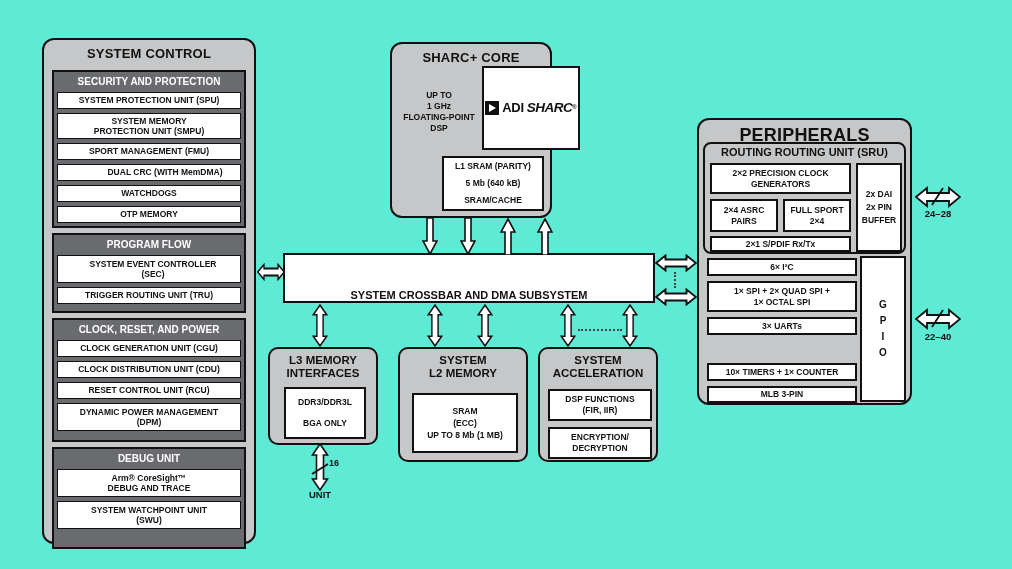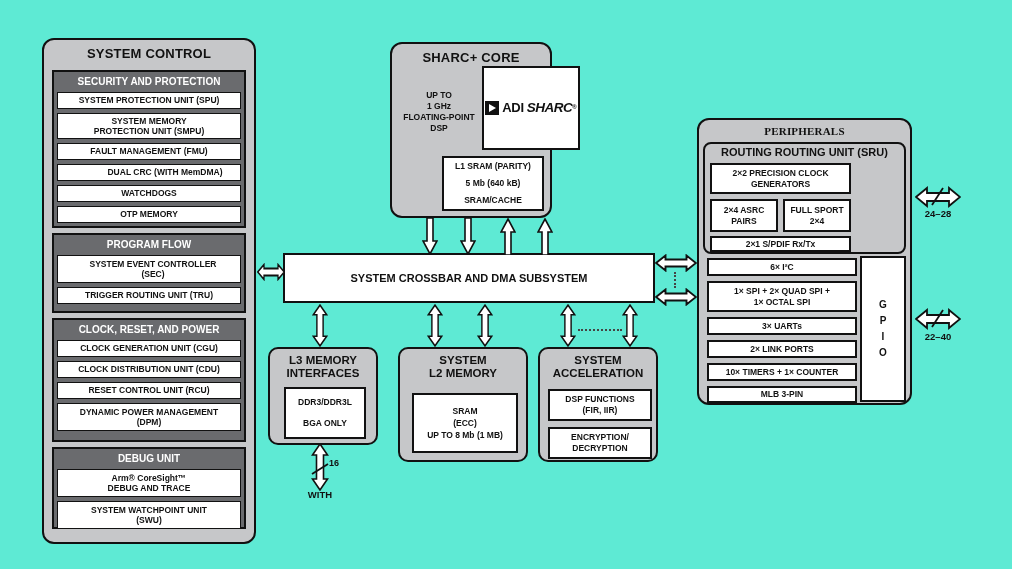--- a/index.html
+++ b/index.html
@@ -8,21 +8,21 @@
   .abs{position:absolute;}
   .gbox{position:absolute;background:#c6c7c9;border:2px solid #111;border-radius:12px;box-sizing:border-box;}
   .btitle{position:absolute;left:0;right:0;text-align:center;font-weight:bold;font-size:13px;letter-spacing:.2px;}
   .sec{position:absolute;background:#6a6b6e;border:2px solid #111;box-sizing:border-box;
        display:flex;flex-direction:column;gap:4px;padding:3px;}
   .sec-h{color:#fff;font-weight:bold;font-size:10px;text-align:center;padding:1px 0;white-space:pre-line;}
   .witem{background:#fff;border:1.5px solid #111;box-sizing:border-box;display:flex;align-items:center;justify-content:center;
          text-align:center;font-weight:bold;font-size:8.5px;line-height:1.2;white-space:pre-line;flex:0 0 auto;}
   .wabs{position:absolute;background:#fff;border:1.5px solid #111;box-sizing:border-box;display:flex;align-items:center;justify-content:center;
         text-align:center;font-weight:bold;font-size:8.5px;line-height:1.25;white-space:pre-line;}
-  .crossbar{position:absolute;background:#fff;border:2px solid #111;box-sizing:border-box;display:flex;align-items:center;justify-content:center;
+  .crossbar{position:absolute;background:#fff;border:2px solid #111;box-sizing:border-box;display:flex;align-items:flex-end;justify-content:center;
             font-weight:bold;font-size:11px;}
   .t2{position:absolute;left:0;right:0;text-align:center;font-weight:bold;font-size:11.5px;line-height:1.15;white-space:pre-line;}
   .note{position:absolute;text-align:center;font-weight:bold;font-size:8.5px;line-height:1.3;white-space:pre-line;}
   .buslab{position:absolute;text-align:center;font-weight:bold;font-size:9.5px;}
   .dot-h{position:absolute;border-top:2px dotted #444;}
   .dot-v{position:absolute;border-left:2px dotted #444;}
   svg{display:block;}
   .adi-mark{width:14px;height:14px;background:#111;display:inline-flex;align-items:center;justify-content:center;margin-right:3px;}
   .adi-tri{width:0;height:0;border-left:7px solid #fff;border-top:4px solid transparent;border-bottom:4px solid transparent;}
   .logo-adi{font-weight:bold;font-size:13px;letter-spacing:-.3px;}
@@ -37,21 +37,21 @@
 <div id="stage">
 
   <div class="gbox" style="left:42px;top:38px;width:214px;height:506px;">
     <div class="btitle" style="top:6px;">SYSTEM CONTROL</div>
 
     <div class="sec" style="left:8px;top:30px;width:194px;height:158px;">
       <div class="sec-h">SECURITY AND PROTECTION</div>
       <div class="witem" style="height:17px;">SYSTEM PROTECTION UNIT (SPU)</div>
       <div class="witem" style="height:26px;">SYSTEM MEMORY
 PROTECTION UNIT (SMPU)</div>
-      <div class="witem" style="height:17px;">FAULT MANAGEMENT (FMU)</div>
+      <div class="witem" style="height:17px;">SPORT MANAGEMENT (FMU)</div>
       <div class="witem" style="height:17px;padding-left:32px;">DUAL CRC (WITH MemDMA)</div>
       <div class="witem" style="height:17px;">WATCHDOGS</div>
       <div class="witem" style="height:17px;">OTP MEMORY</div>
     </div>
 
     <div class="sec" style="left:8px;top:193px;width:194px;height:80px;">
       <div class="sec-h">PROGRAM FLOW</div>
       <div class="witem" style="height:28px;padding-left:8px;">SYSTEM EVENT CONTROLLER
 (SEC)</div>
       <div class="witem" style="height:17px;">TRIGGER ROUTING UNIT (TRU)</div>
@@ -59,21 +59,21 @@
 
     <div class="sec" style="left:8px;top:278px;width:194px;height:124px;">
       <div class="sec-h">CLOCK, RESET, AND POWER</div>
       <div class="witem" style="height:17px;">CLOCK GENERATION UNIT (CGU)</div>
       <div class="witem" style="height:17px;">CLOCK DISTRIBUTION UNIT (CDU)</div>
       <div class="witem" style="height:17px;">RESET CONTROL UNIT (RCU)</div>
       <div class="witem" style="height:28px;">DYNAMIC POWER MANAGEMENT
 (DPM)</div>
     </div>
 
-    <div class="sec" style="left:8px;top:407px;width:194px;height:82px;">
+    <div class="sec" style="left:8px;top:407px;width:194px;height:102px;">
       <div class="sec-h">DEBUG UNIT</div>
       <div class="witem" style="height:28px;">Arm® CoreSight™
 DEBUG AND TRACE</div>
       <div class="witem" style="height:28px;">SYSTEM WATCHPOINT UNIT
 (SWU)</div>
     </div>
   </div>
 
   <div class="gbox" style="left:390px;top:42px;width:162px;height:176px;">
     <div class="btitle" style="top:6px;">SHARC+ CORE</div>
@@ -115,38 +115,40 @@
   <div class="gbox" style="left:538px;top:347px;width:120px;height:115px;border-radius:10px;">
     <div class="t2" style="top:5px;">SYSTEM
 ACCELERATION</div>
     <div class="wabs" style="left:8px;top:40px;width:104px;height:32px;border-width:2px;">DSP FUNCTIONS
 (FIR, IIR)</div>
     <div class="wabs" style="left:8px;top:78px;width:104px;height:32px;border-width:2px;">ENCRYPTION/
 DECRYPTION</div>
   </div>
 
   <div class="gbox" style="left:697px;top:118px;width:215px;height:287px;">
-    <div class="btitle" style="top:5px;font-size:11px;font-family:Liberation Serif, serif;">PERIPHERALS</div>
+    <div class="btitle" style="top:5px;font-size:18px;">PERIPHERALS</div>
 
     <div class="gbox" style="left:4px;top:22px;width:203px;height:112px;border-radius:8px;background:#c6c7c9;">
       <div class="t2" style="top:2px;font-size:11px;">ROUTING ROUTING UNIT (SRU)</div>
       <div class="wabs" style="left:5px;top:19px;width:141px;height:31px;border-width:2px;">2×2 PRECISION CLOCK
 GENERATORS</div>
       <div class="wabs" style="left:5px;top:55px;width:68px;height:33px;border-width:2px;">2×4 ASRC
 PAIRS</div>
       <div class="wabs" style="left:78px;top:55px;width:68px;height:33px;border-width:2px;">FULL SPORT
 2×4</div>
       <div class="wabs" style="left:5px;top:92px;width:141px;height:16px;border-width:2px;">2×1 S/PDIF Rx/Tx</div>
+      <div class="wabs" style="left:151px;top:19px;width:46px;height:89px;border-width:2px;line-height:1.5;">2x DAI
+2x PIN
+BUFFER</div>
     </div>
 
     <div class="wabs" style="left:8px;top:138px;width:150px;height:18px;border-width:2px;">6× I²C</div>
     <div class="wabs" style="left:8px;top:161px;width:150px;height:31px;border-width:2px;">1× SPI + 2× QUAD SPI +
 1× OCTAL SPI</div>
     <div class="wabs" style="left:8px;top:197px;width:150px;height:18px;border-width:2px;">3× UARTs</div>
-    <div class="wabs" style="left:8px;top:220px;width:150px;height:18px;border-width:2px;">2× LINK PORTS</div>
     <div class="wabs" style="left:8px;top:243px;width:150px;height:18px;border-width:2px;text-align:center;">10× TIMERS + 1× COUNTER</div>
     <div class="wabs" style="left:8px;top:266px;width:150px;height:17px;border-width:2px;">MLB 3-PIN</div>
 
     <div class="gpio" style="left:161px;top:136px;width:46px;height:146px;">G
 P
 I
 O</div>
   </div>
 
   <svg class="abs" style="left:257px;top:263px;" width="28" height="18" viewBox="0 0 40 18" preserveAspectRatio="none">
@@ -202,15 +204,15 @@
     <path d="M1,11 L12,2 L12,7 L34,7 L34,2 L45,11 L34,20 L34,15 L12,15 L12,20 Z" fill="#fff" stroke="#111" stroke-width="1.8"></path>
     <line x1="17" y1="19" x2="28" y2="2" stroke="#111" stroke-width="1.8"></line>
   </svg>
   <div class="buslab" style="left:915px;top:331px;width:46px;">22–40</div>
 
   <svg class="abs" style="left:311px;top:443px;" width="18" height="48" viewBox="0 0 18 48">
     <path d="M9,1 L16.5,12 L12.5,12 L12.5,36 L16.5,36 L9,47 L1.5,36 L5.5,36 L5.5,12 L1.5,12 Z" fill="#fff" stroke="#111" stroke-width="1.6"></path>
     <line x1="1" y1="31" x2="17" y2="21" stroke="#111" stroke-width="1.8"></line>
   </svg>
   <div class="buslab" style="left:329px;top:458px;width:16px;font-size:9px;text-align:left;">16</div>
-  <div class="buslab" style="left:293px;top:489px;width:54px;">WITH</div>
+  <div class="buslab" style="left:293px;top:489px;width:54px;">UNIT</div>
 
 </div>
 
 </body></html>

